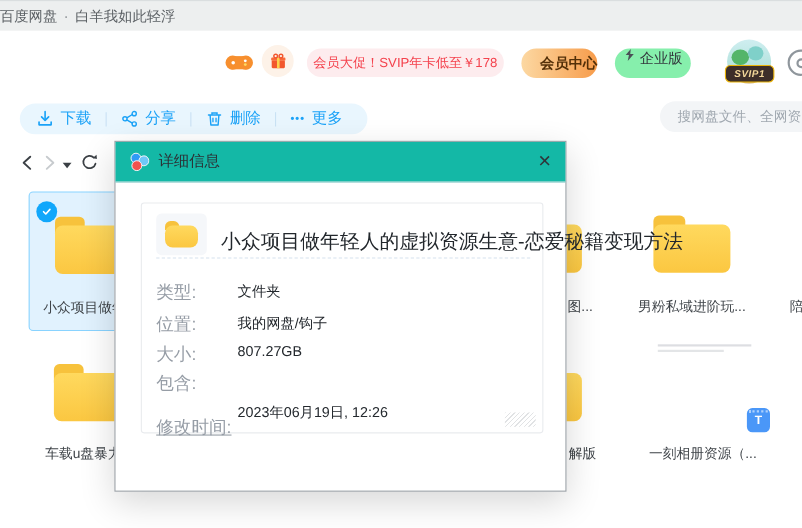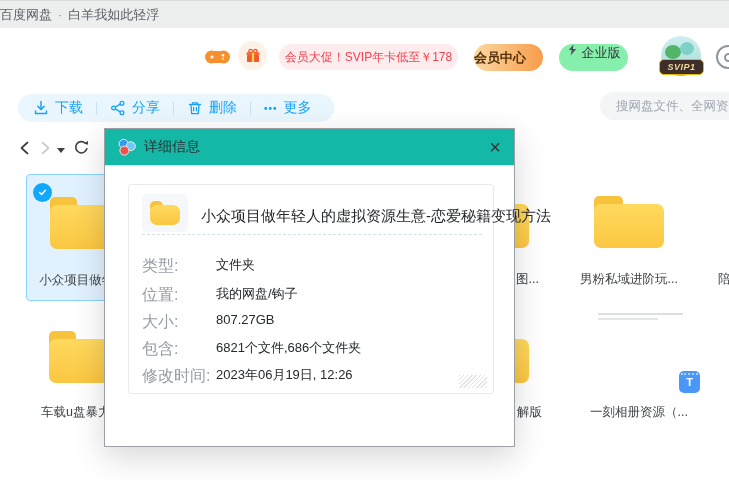--- a/index.html
+++ b/index.html
@@ -19,21 +19,21 @@
 
   
   .header { left:0; top:28px; width:729px; height:58px; background:#fff; }
   .gift-circle { left:238px; top:41px; width:29px; height:29px; border-radius:50%;
     background:#fdf2e8; display:flex; align-items:center; justify-content:center; }
   .promo-pill { left:279px; top:44px; width:179px; height:26px; border-radius:13px;
     background:#fdecee; color:#f4424d; font-size:12px; line-height:26px; text-align:center;
     white-space:nowrap; cursor:pointer; }
   .member-pill { left:474px; top:44px; width:69px; height:27px; border-radius:14px;
     background:linear-gradient(90deg,#fcd8a2,#f79c4b); color:#543008; font-size:13px;
-    font-weight:bold; line-height:27px; text-align:left; cursor:pointer; }
+    font-weight:bold; line-height:27px; text-align:right; cursor:pointer; }
   .ent-pill { left:559px; top:44px; width:69px; height:27px; border-radius:14px;
     background:#86efac; color:#33383d; font-size:13px; display:flex; align-items:flex-start;
     justify-content:center; gap:4px; cursor:pointer; }
   .avatar { left:661px; top:36px; width:40px; height:40px; border-radius:50%;
     overflow:hidden; background:linear-gradient(180deg,#cfeef0 0%,#b7e4e0 55%,#e6d39c 72%,#c8a869 100%);
     cursor:pointer; }
   .avatar .tree1 { position:absolute; left:4px; top:9px; width:16px; height:14px;
     border-radius:50%; background:#54b56a; }
   .avatar .tree2 { position:absolute; left:19px; top:6px; width:14px; height:13px;
     border-radius:50%; background:#7fd0c9; }
@@ -91,21 +91,21 @@
     border:1px solid #9aa0a5; box-shadow:0 10px 30px rgba(0,0,0,.16); z-index:10; }
   .modal-header { position:absolute; left:0; top:0; right:0; height:37px; background:#14b8a6;
     border-bottom:1px solid #e2e5e9; display:flex; align-items:center; padding:0 13px; }
   .modal-title { margin-left:8px; font-size:14px; color:#2c3136; }
   .modal-close { margin-left:auto; font-size:20px; line-height:1; color:#2f353a;
     cursor:pointer; font-weight:300; }
   .detail-box { position:absolute; left:23px; top:55px; width:366px; height:210px;
     border:1px solid #e9ebee; border-radius:3px; background:#fff; }
   .file-tile { position:absolute; left:13px; top:9px; width:46px; height:38px;
     background:#f5f7fa; border-radius:5px; }
-  .file-name { position:absolute; left:72px; top:22px; width:290px; font-size:15px;
+  .file-name { position:absolute; left:72px; top:22px; width:290px; font-size:18px;
     color:#22272c; white-space:nowrap; }
   .dash-div { position:absolute; left:13px; top:49px; width:340px; height:0;
     border-top:1px dashed #d5e1ee; }
   .drow-label { position:absolute; left:13px; width:72px; font-size:16px; color:#969da6;
     white-space:nowrap; }
   .drow-value { position:absolute; left:87px; font-size:13px; color:#24292e;
     white-space:nowrap; }
   .smudge { position:absolute; left:330px; top:190px; width:28px; height:13px; opacity:.3;
     background:repeating-linear-gradient(135deg,#9aa0a6 0 1px,transparent 1px 3px); }
 </style>
@@ -277,20 +277,19 @@
       <div class="file-name">小众项目做年轻人的虚拟资源生意-恋爱秘籍变现方法</div>
       <div class="dash-div"></div>
 
       <div class="drow-label" style="top:71px;">类型:</div>
       <div class="drow-value" style="top:71px;">文件夹</div>
       <div class="drow-label" style="top:100px;">位置:</div>
       <div class="drow-value" style="top:100px;">我的网盘/钩子</div>
       <div class="drow-label" style="top:127px;">大小:</div>
       <div class="drow-value" style="top:127px;">807.27GB</div>
       <div class="drow-label" style="top:154px;">包含:</div>
-      <div class="drow-value" style="top:154px;">6821个文件,686个文件夹</div>
-      <div class="drow-label" style="top:181px;">修改时间:</div>
+      <div class="drow-label" style="top:194px;text-decoration:underline;">修改时间:</div>
       <div class="drow-value" style="top:181px;">2023年06月19日, 12:26</div>
       <div class="smudge"></div>
     </div>
   </div>
 
 </div>
 
 </body></html>

